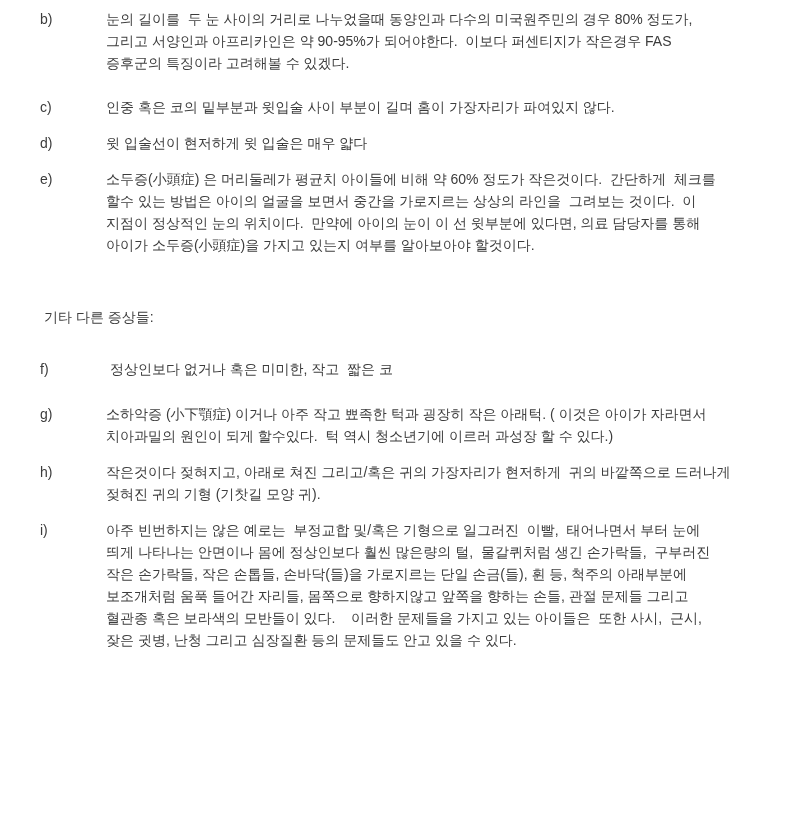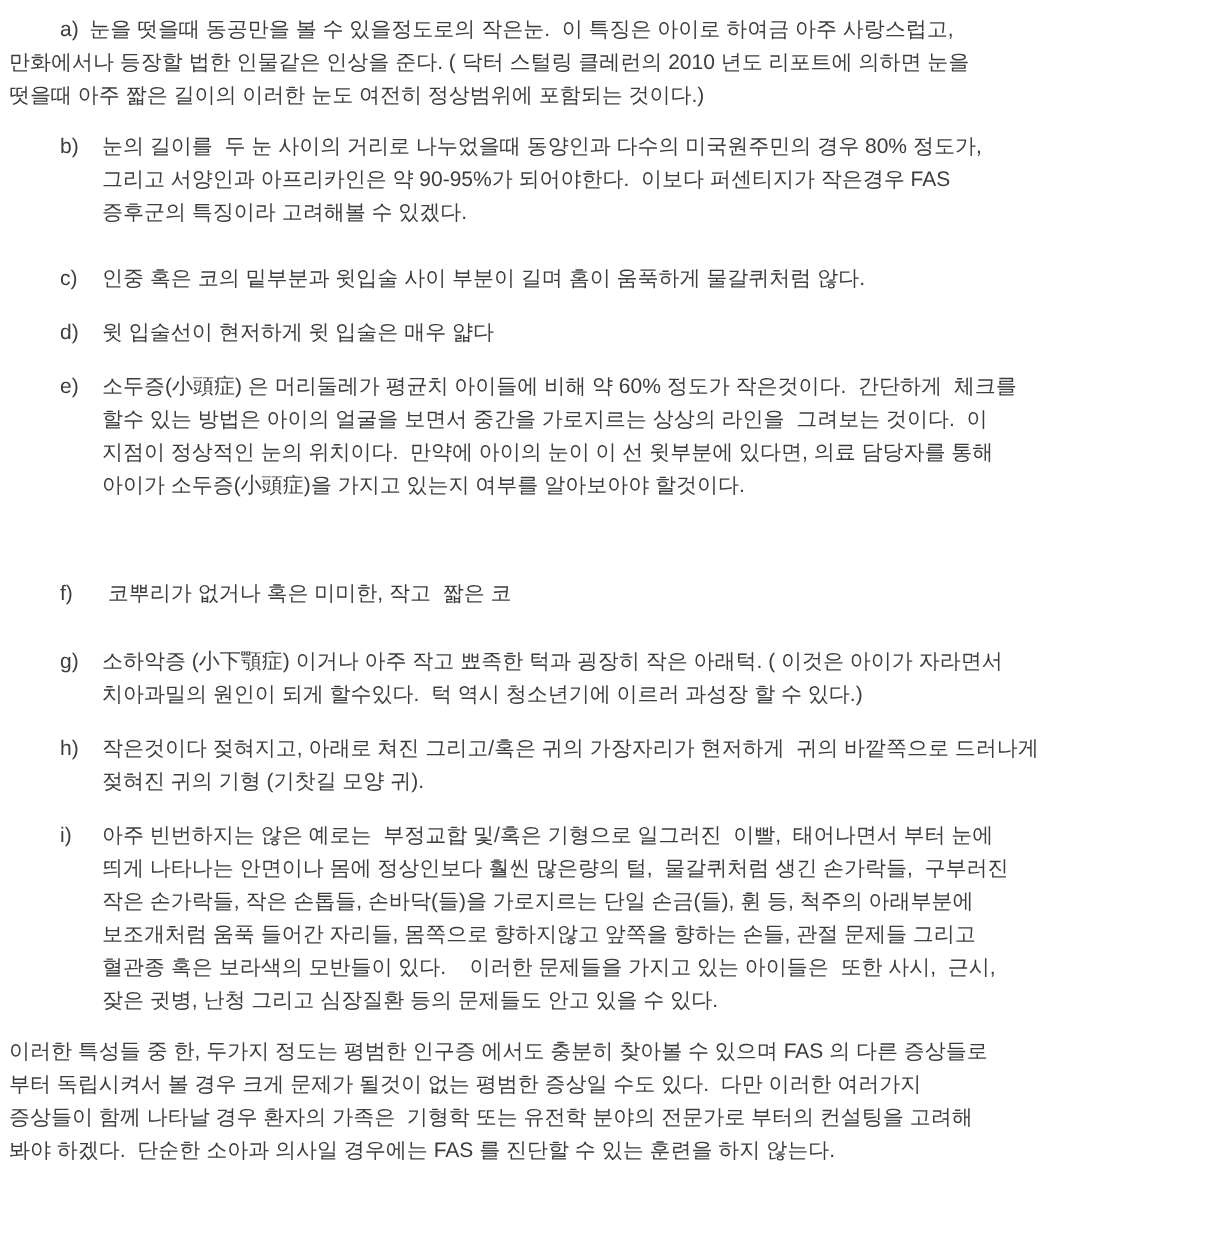--- a/index.html
+++ b/index.html
@@ -30,72 +30,71 @@
   .item {
     display: flex;
     margin-left: 34px;
   }
   .item .marker {
     flex: 0 0 28px;
   }
   .item .body {
     flex: 1;
     white-space: pre-wrap;
+    margin-left: 38px;
   }
   .subhead {
     margin-left: 38px;
   }
   .closing {
     white-space: pre-wrap;
   }
   .mb12 { margin-bottom: 12px; }
   .mb14 { margin-bottom: 14px; }
   .mb22 { margin-bottom: 22px; }
   .mb23 { margin-bottom: 23px; }
   .mb30 { margin-bottom: 30px; }
   .mb50 { margin-bottom: 50px; }
 </style>
 </head>
 <body style="color: rgb(60, 60, 60); background: rgb(255, 255, 255);">
 
 <div class="doc">
 
-  <p class="para-a mb12"><span class="marker">a)</span><span class="body-inline">눈을 떳을때 동공만을 볼 수 있을정도로의 작은눈.  이 특징은 아이로 하여금 아주 사랑스럽고,
-만화에서나 등장할 법한 인물같은 인상을 준다. ( 닥터 스털링 클레런의 2010 년도 리포트에 의하면 눈을
-떳을때 아주 짧은 길이의 이러한 눈도 여전히 정상범위에 포함되는 것이다.)</span></p>
 
   <div class="item mb22">
       <span class="marker">b)</span>
       <span class="body">눈의 길이를  두 눈 사이의 거리로 나누었을때 동양인과 다수의 미국원주민의 경우 80% 정도가,
 그리고 서양인과 아프리카인은 약 90-95%가 되어야한다.  이보다 퍼센티지가 작은경우 FAS
 증후군의 특징이라 고려해볼 수 있겠다.</span>
     </div>
 
   <div class="item mb14">
       <span class="marker">c)</span>
-      <span class="body">인중 혹은 코의 밑부분과 윗입술 사이 부분이 길며 홈이 움푹하게 물갈퀴처럼 않다.</span>
+      <span class="body">인중 혹은 코의 밑부분과 윗입술 사이 부분이 길며 홈이 가장자리가 파여있지 않다.</span>
     </div>
 
   <div class="item mb14">
       <span class="marker">d)</span>
       <span class="body">윗 입술선이 현저하게 윗 입술은 매우 얇다</span>
     </div>
 
   <div class="item mb50">
       <span class="marker">e)</span>
       <span class="body">소두증(小頭症) 은 머리둘레가 평균치 아이들에 비해 약 60% 정도가 작은것이다.  간단하게  체크를
 할수 있는 방법은 아이의 얼굴을 보면서 중간을 가로지르는 상상의 라인을  그려보는 것이다.  이
 지점이 정상적인 눈의 위치이다.  만약에 아이의 눈이 이 선 윗부분에 있다면, 의료 담당자를 통해
 아이가 소두증(小頭症)을 가지고 있는지 여부를 알아보아야 할것이다.</span>
     </div>
 
+  <p class="subhead mb30">기타 다른 증상들:</p>
 
   <div class="item mb23">
       <span class="marker">f)</span>
-      <span class="body"> 코뿌리가 없거나 혹은 미미한, 작고  짧은 코</span>
+      <span class="body"> 정상인보다 없거나 혹은 미미한, 작고  짧은 코</span>
     </div>
 
   <div class="item mb14">
       <span class="marker">g)</span>
       <span class="body">소하악증 (小下顎症) 이거나 아주 작고 뾰족한 턱과 굉장히 작은 아래턱. ( 이것은 아이가 자라면서
 치아과밀의 원인이 되게 할수있다.  턱 역시 청소년기에 이르러 과성장 할 수 있다.)</span>
     </div>
 
   <div class="item mb14">
       <span class="marker">h)</span>
@@ -106,18 +105,14 @@
   <div class="item mb12">
       <span class="marker">i)</span>
       <span class="body">아주 빈번하지는 않은 예로는  부정교합 및/혹은 기형으로 일그러진  이빨,  태어나면서 부터 눈에
 띄게 나타나는 안면이나 몸에 정상인보다 훨씬 많은량의 털,  물갈퀴처럼 생긴 손가락들,  구부러진
 작은 손가락들, 작은 손톱들, 손바닥(들)을 가로지르는 단일 손금(들), 휜 등, 척주의 아래부분에
 보조개처럼 움푹 들어간 자리들, 몸쪽으로 향하지않고 앞쪽을 향하는 손들, 관절 문제들 그리고
 혈관종 혹은 보라색의 모반들이 있다.    이러한 문제들을 가지고 있는 아이들은  또한 사시,  근시,
 잦은 귓병, 난청 그리고 심장질환 등의 문제들도 안고 있을 수 있다.</span>
     </div>
 
-  <p class="closing">이러한 특성들 중 한, 두가지 정도는 평범한 인구증 에서도 충분히 찾아볼 수 있으며 FAS 의 다른 증상들로
-부터 독립시켜서 볼 경우 크게 문제가 될것이 없는 평범한 증상일 수도 있다.  다만 이러한 여러가지
-증상들이 함께 나타날 경우 환자의 가족은  기형학 또는 유전학 분야의 전문가로 부터의 컨설팅을 고려해
-봐야 하겠다.  단순한 소아과 의사일 경우에는 FAS 를 진단할 수 있는 훈련을 하지 않는다.</p>
 
 </div>
 
 </body></html>

